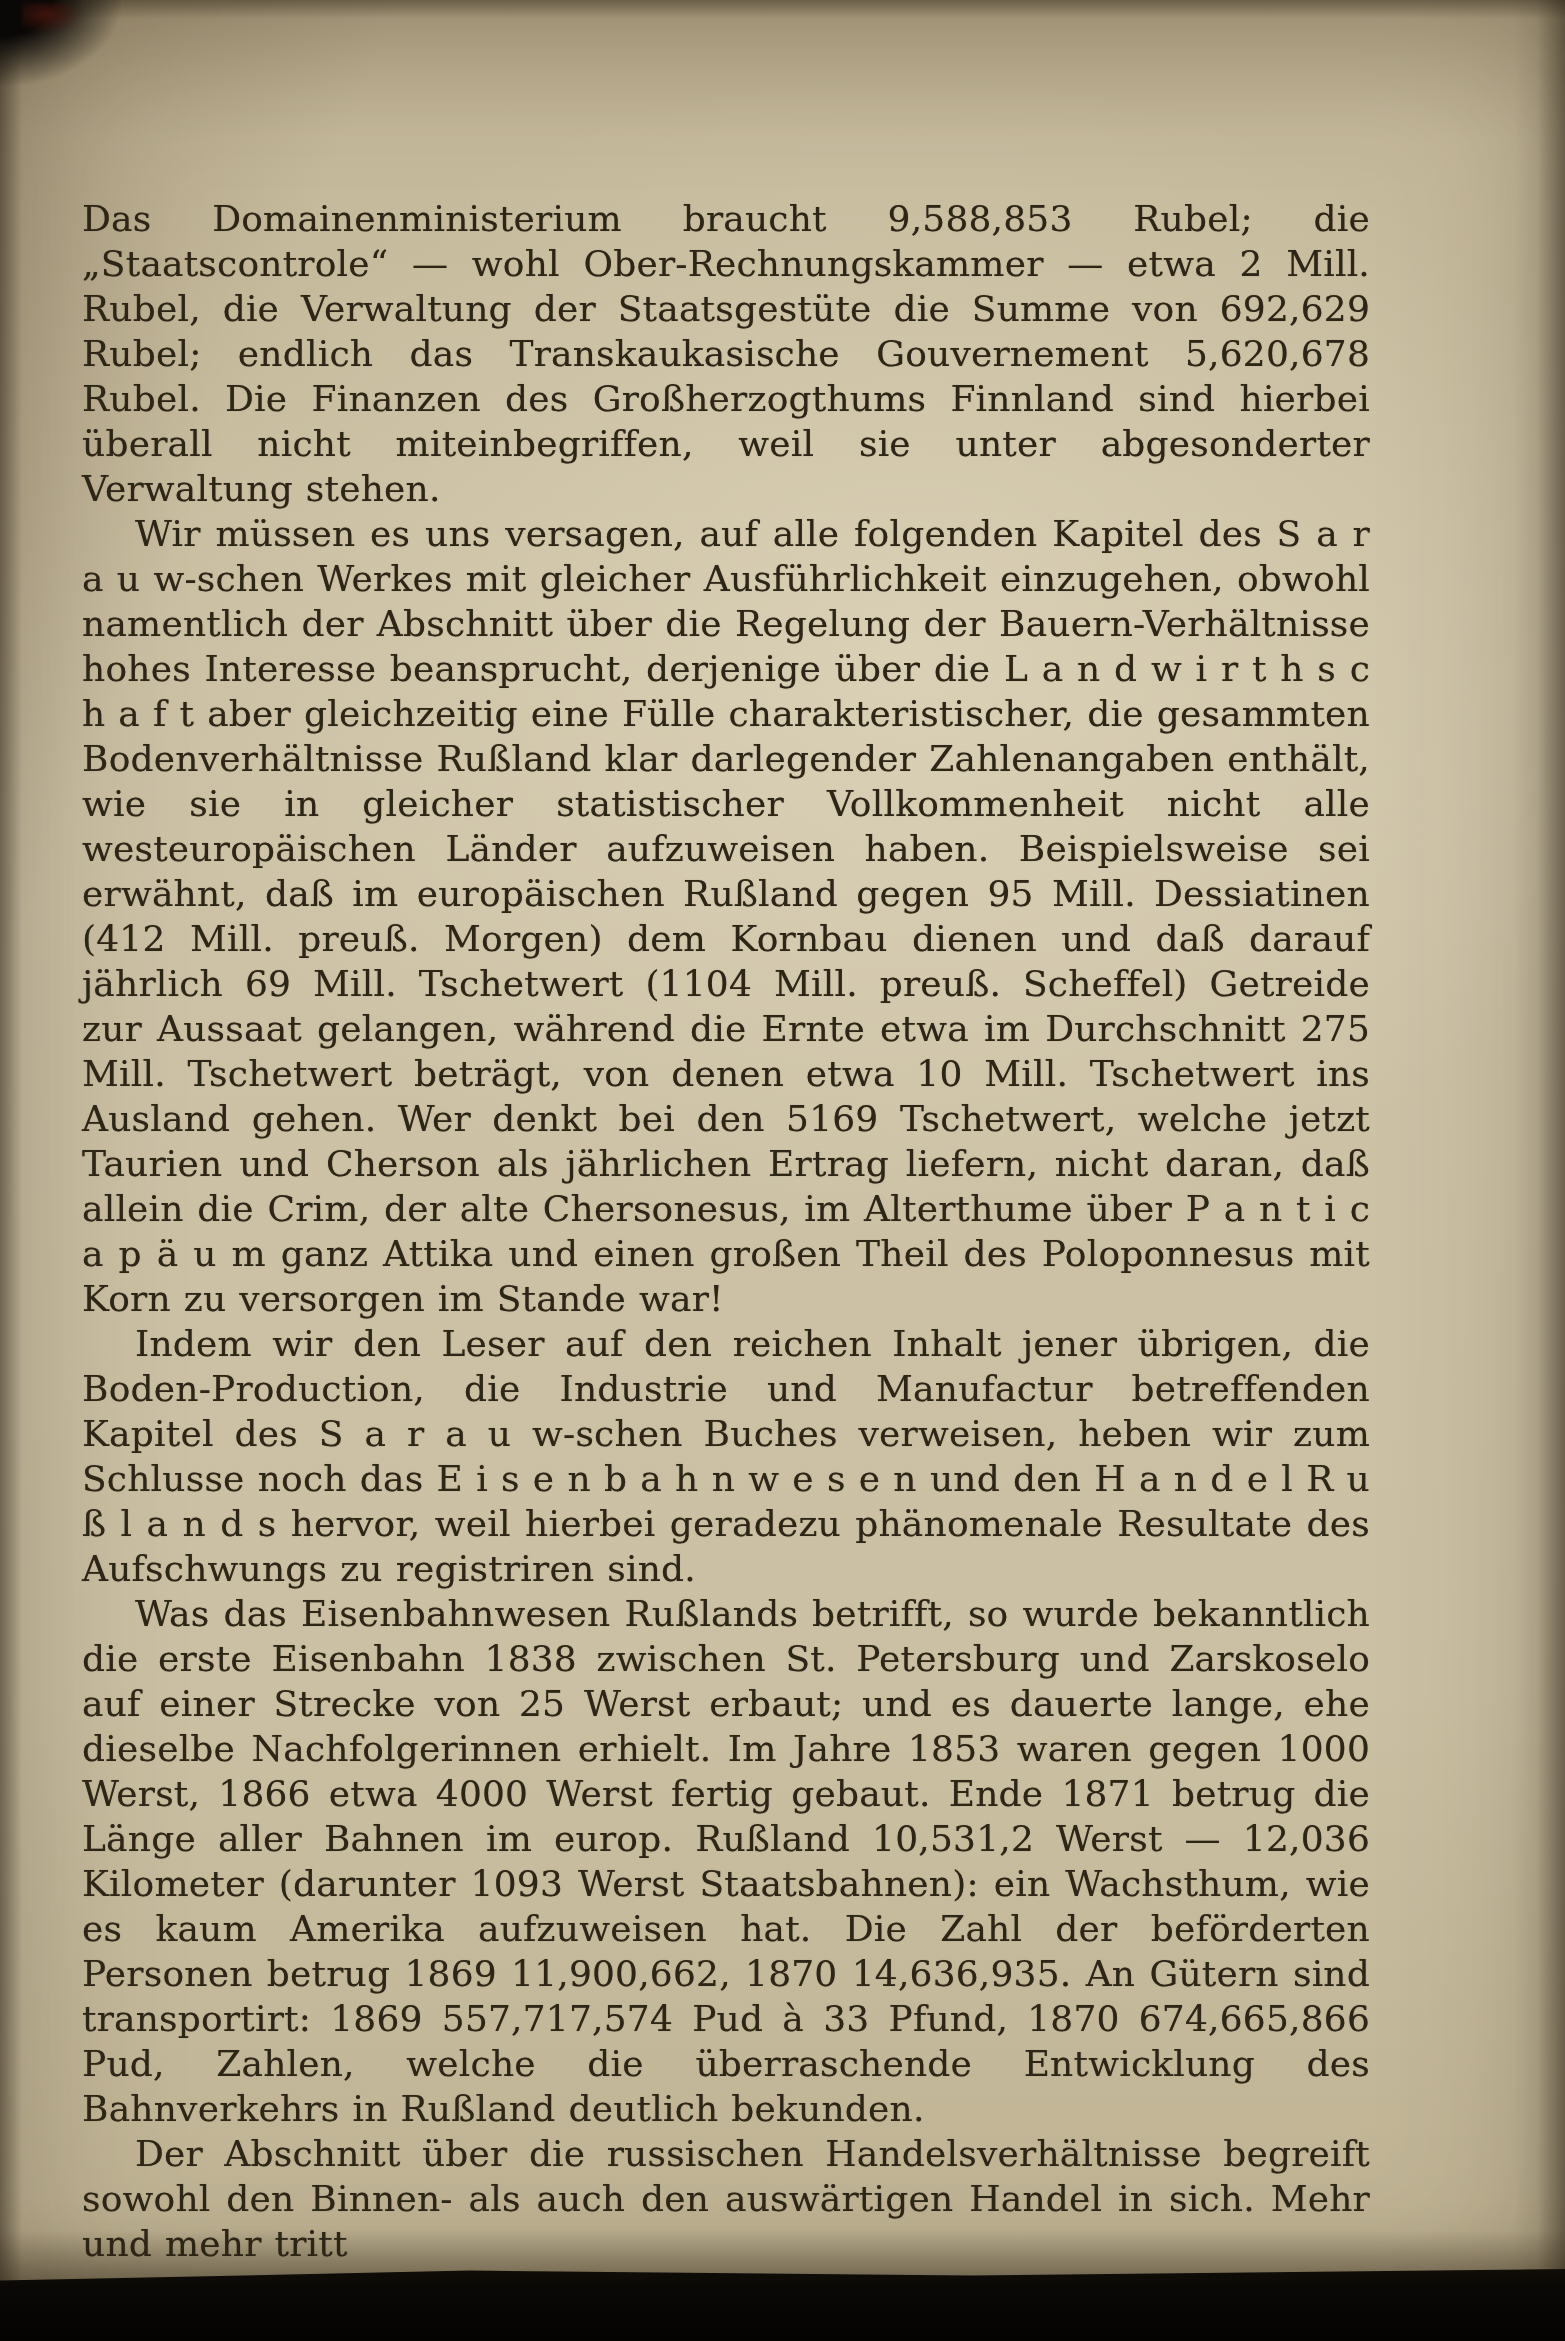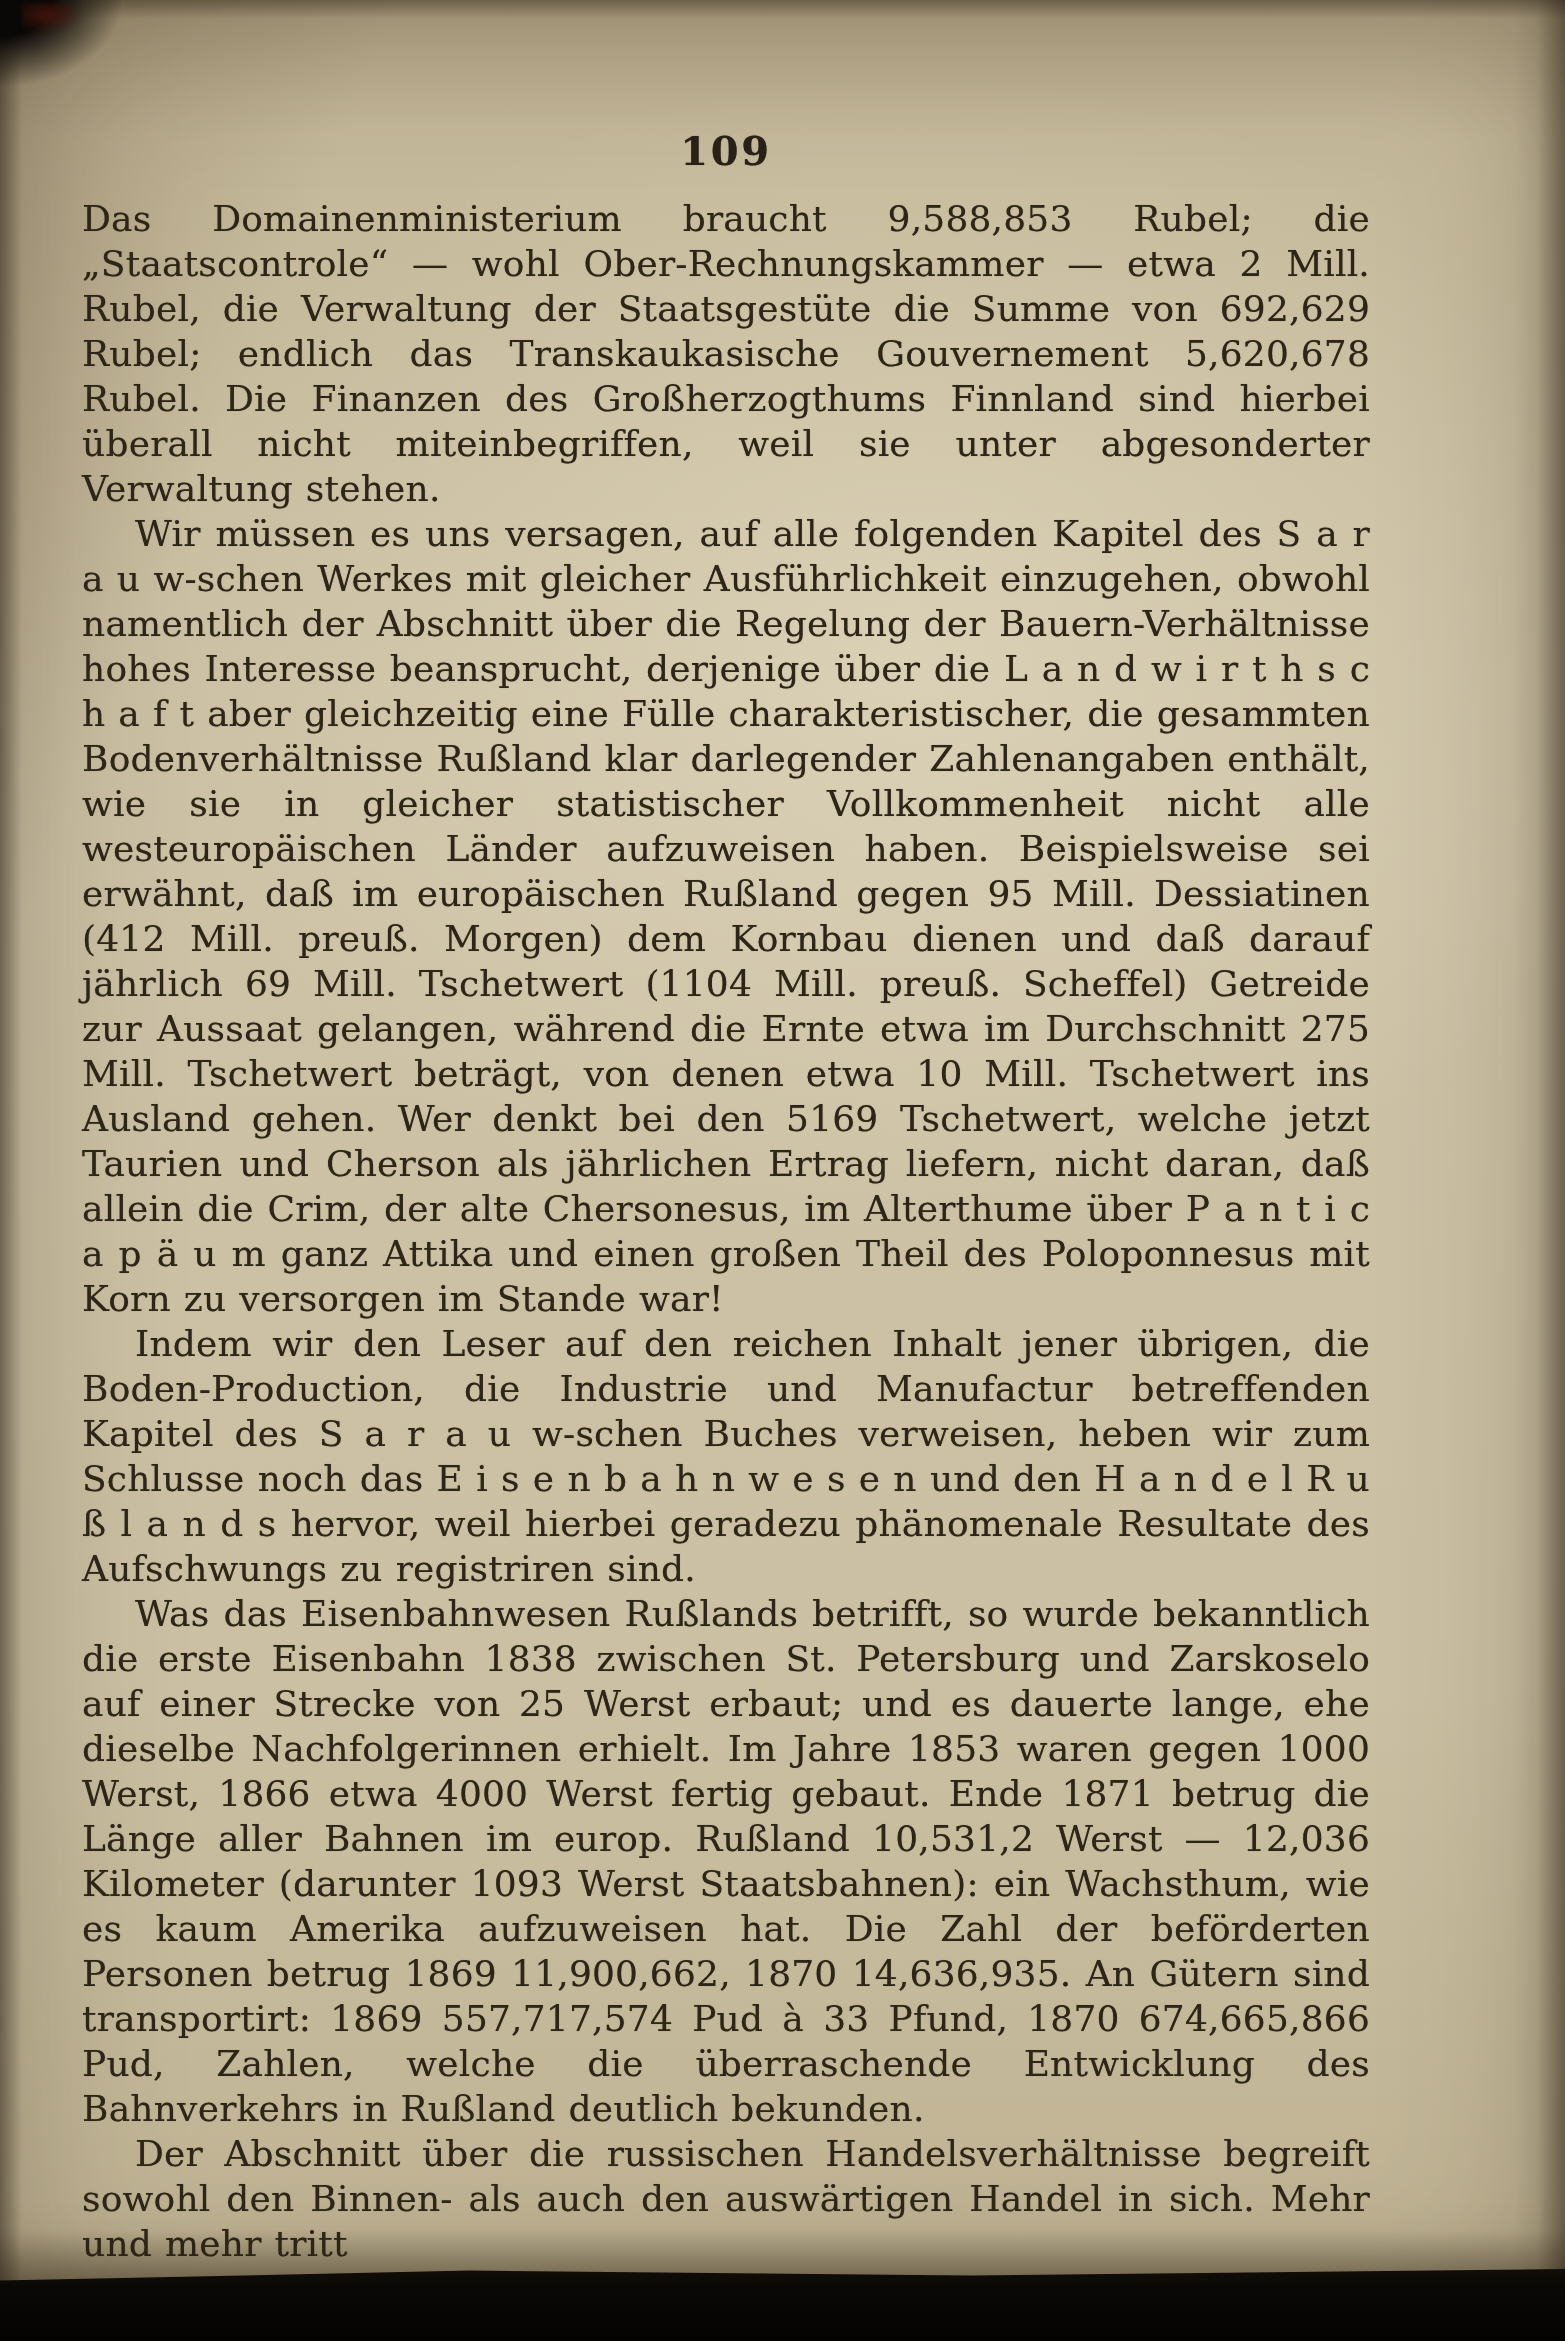--- a/index.html
+++ b/index.html
@@ -106,21 +106,20 @@
 <body>
 
 <div class="page">
 
   <div class="edge-top"></div>
   <div class="edge-left"></div>
   <div class="edge-right"></div>
   <div class="corner-mark"></div>
   <div class="corner-smudge"></div>
 
-  <div class="pageno">109</div>
 
   <div class="text-block" lang="de">
     <p class="para">Das Domainenministerium braucht 9,588,853 Rubel; die „Staatscontrole“ — wohl Ober-Rechnungskammer — etwa 2 Mill. Rubel, die Verwaltung der Staatsgestüte die Summe von 692,629 Rubel; endlich das Transkaukasische Gouvernement 5,620,678 Rubel. Die Finanzen des Großherzogthums Finnland sind hierbei überall nicht miteinbegriffen, weil sie unter abgesonderter Verwaltung stehen.</p>
     <p class="para indent">Wir müssen es uns versagen, auf alle folgenden Kapitel des S a r a u w-schen Werkes mit gleicher Ausführlichkeit einzugehen, obwohl namentlich der Abschnitt über die Regelung der Bauern-Verhältnisse hohes Interesse beansprucht, derjenige über die L a n d w i r t h s c h a f t aber gleichzeitig eine Fülle charakteristischer, die gesammten Bodenverhältnisse Rußland klar darlegender Zahlenangaben enthält, wie sie in gleicher statistischer Vollkommenheit nicht alle westeuropäischen Länder aufzuweisen haben. Beispielsweise sei erwähnt, daß im europäischen Rußland gegen 95 Mill. Dessiatinen (412 Mill. preuß. Morgen) dem Kornbau dienen und daß darauf jährlich 69 Mill. Tschetwert (1104 Mill. preuß. Scheffel) Getreide zur Aussaat gelangen, während die Ernte etwa im Durchschnitt 275 Mill. Tschetwert beträgt, von denen etwa 10 Mill. Tschetwert ins Ausland gehen. Wer denkt bei den 5169 Tschetwert, welche jetzt Taurien und Cherson als jährlichen Ertrag liefern, nicht daran, daß allein die Crim, der alte Chersonesus, im Alterthume über P a n t i c a p ä u m ganz Attika und einen großen Theil des Poloponnesus mit Korn zu versorgen im Stande war!</p>
     <p class="para indent">Indem wir den Leser auf den reichen Inhalt jener übrigen, die Boden-Production, die Industrie und Manufactur betreffenden Kapitel des S a r a u w-schen Buches verweisen, heben wir zum Schlusse noch das E i s e n b a h n w e s e n und den H a n d e l  R u ß l a n d s hervor, weil hierbei geradezu phänomenale Resultate des Aufschwungs zu registriren sind.</p>
     <p class="para indent">Was das Eisenbahnwesen Rußlands betrifft, so wurde bekanntlich die erste Eisenbahn 1838 zwischen St. Petersburg und Zarskoselo auf einer Strecke von 25 Werst erbaut; und es dauerte lange, ehe dieselbe Nachfolgerinnen erhielt. Im Jahre 1853 waren gegen 1000 Werst, 1866 etwa 4000 Werst fertig gebaut. Ende 1871 betrug die Länge aller Bahnen im europ. Rußland 10,531,2 Werst — 12,036 Kilometer (darunter 1093 Werst Staatsbahnen): ein Wachsthum, wie es kaum Amerika aufzuweisen hat. Die Zahl der beförderten Personen betrug 1869 11,900,662, 1870 14,636,935. An Gütern sind transportirt: 1869 557,717,574 Pud à 33 Pfund, 1870 674,665,866 Pud, Zahlen, welche die überraschende Entwicklung des Bahnverkehrs in Rußland deutlich bekunden.</p>
     <p class="para indent">Der Abschnitt über die russischen Handelsverhältnisse begreift sowohl den Binnen- als auch den auswärtigen Handel in sich. Mehr und mehr tritt</p>
   </div>
 
   <div class="edge-bottom-shadow"></div>

